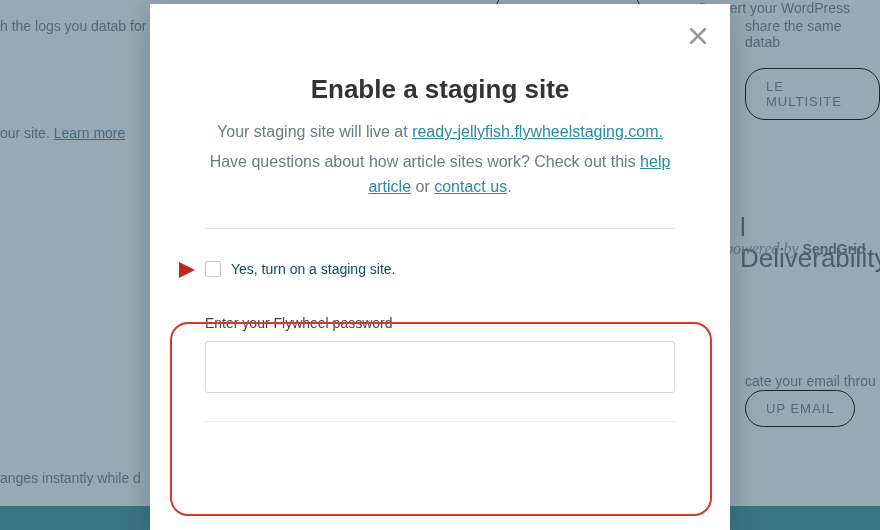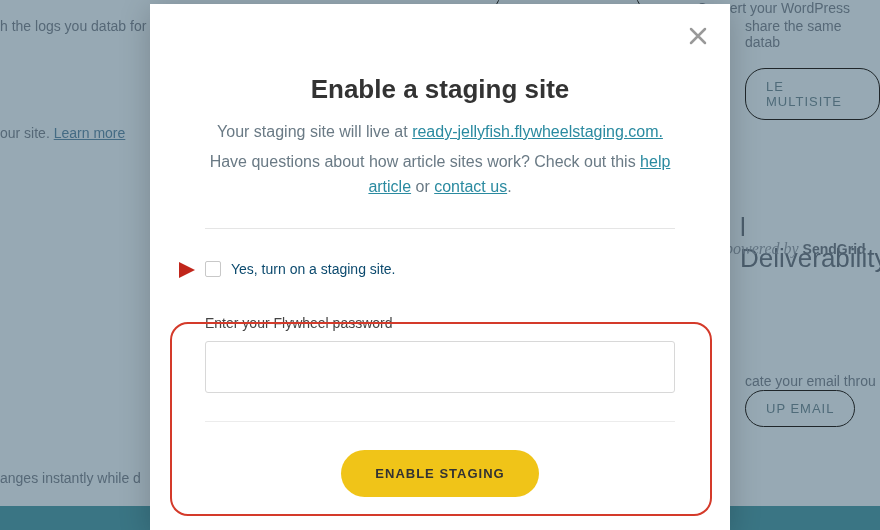--- a/index.html
+++ b/index.html
@@ -93,17 +93,16 @@
       </div>
       <div class="checkbox"></div>
       <span class="checkbox-label">Yes, turn on a staging site.</span>
     </div>
     
     <div class="field-label">Enter your Flywheel password</div>
     <input type="password" class="password-input" value="" style="">
     
     <hr class="divider2">
     
-    <button class="enable-btn">ENABLE STAGING</button>
   </div>
 </div>
 
 <div class="red-callout"></div>
 
 </body></html>

